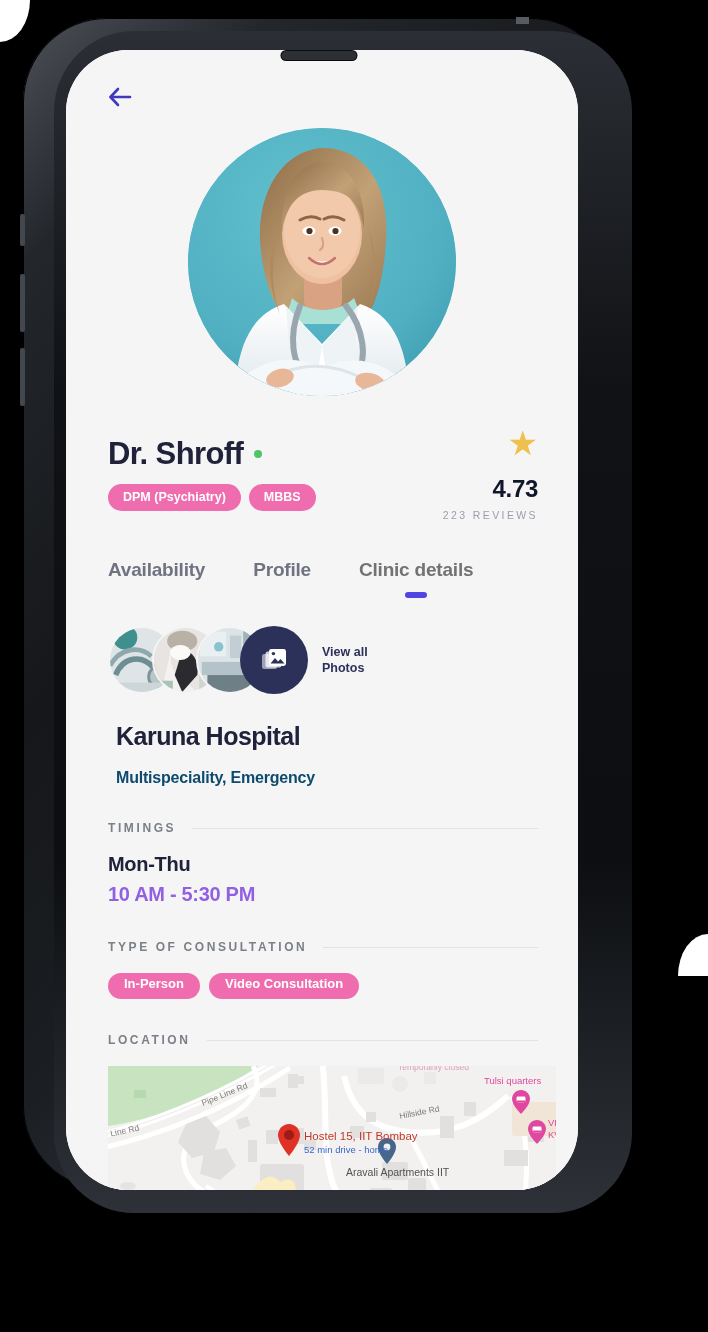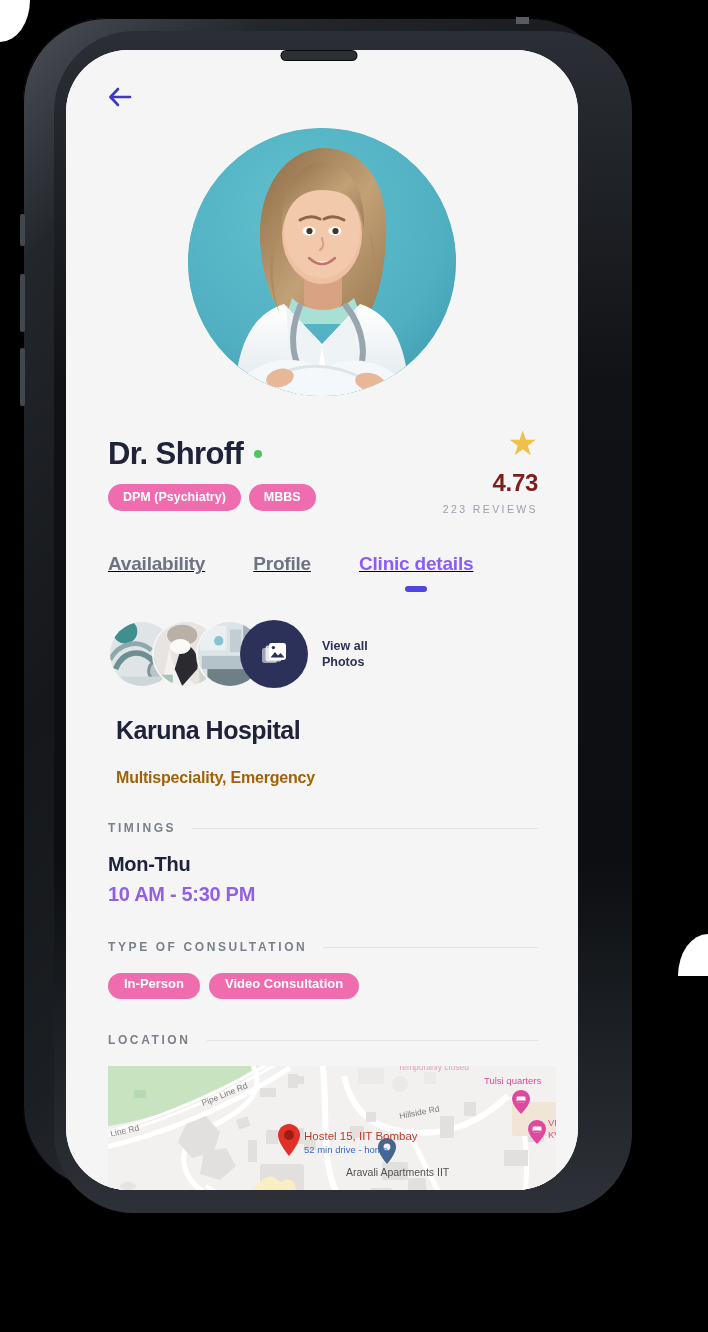--- a/index.html
+++ b/index.html
@@ -101,31 +101,31 @@
     background:#ef6cae;
     color:#fff;
     font-size:12.5px; font-weight:700;
     padding:6px 15px 7px;
     border-radius:30px;
     white-space:nowrap;
     cursor:pointer;
   }
   .rating-box { text-align:right; padding-top:2px; }
   .star { font-size:34px; color:#f0c04e; line-height:1; }
-  .rating-val { font-size:24px; font-weight:700; color:#7f1d1d; margin-top:9px; letter-spacing:-.3px; }
+  .rating-val { font-size:24px; font-weight:700; color:#0f172a; margin-top:15px; letter-spacing:-.3px; }
   .rating-sub {
     font-size:10.5px; font-weight:400; color:#9aa0ac;
     letter-spacing:2.4px; margin-top:6px;
   }
 
   
   .tabs { display:flex; gap:48px; padding:38px 0 0 42px; align-items:flex-start; }
-  .tab { position:relative; cursor:pointer;text-decoration:underline; }
+  .tab { position:relative; cursor:pointer; }
   .tab-label { font-size:19px; font-weight:700; color:#6f7381; letter-spacing:-.2px; white-space:nowrap; }
-  .tab.active .tab-label { color:#8b5cf6;margin-top:20px; }
+  .tab.active .tab-label { color:#737373;margin-top:20px; }
   .tab-underline {
     position:absolute; left:50%; transform:translateX(-50%);
     bottom:-17px;
     width:22px; height:6px; border-radius:4px; background:#4e46e0;
   }
 
   
   .photo-strip { display:flex; align-items:center; padding:45px 0 0 42px; }
   .circles { display:flex; align-items:center; }
   .pcircle {
@@ -147,21 +147,21 @@
   .viewall-text {
     margin-left:14px;
     font-size:12.5px; font-weight:700; color:#2b3159;
     line-height:1.28;
     cursor:pointer;
   }
 
   
   .hospital { padding:28px 0 0 50px; }
   .hosp-name { font-size:25px; font-weight:700; color:#20223a; letter-spacing:-.5px; }
-  .hosp-sub { font-size:16px; font-weight:700; color:#a16207; margin-top:24px; letter-spacing:-.2px; }
+  .hosp-sub { font-size:16px; font-weight:700; color:#0c4a6e; margin-top:18px; letter-spacing:-.2px; }
 
   
   .section-head {
     display:flex; align-items:center; gap:16px;
     padding:0 40px 0 42px; margin-top:34px;
   }
   .section-label {
     font-size:12px; font-weight:700; color:#7b8088;
     letter-spacing:2.6px; white-space:nowrap;
   }

